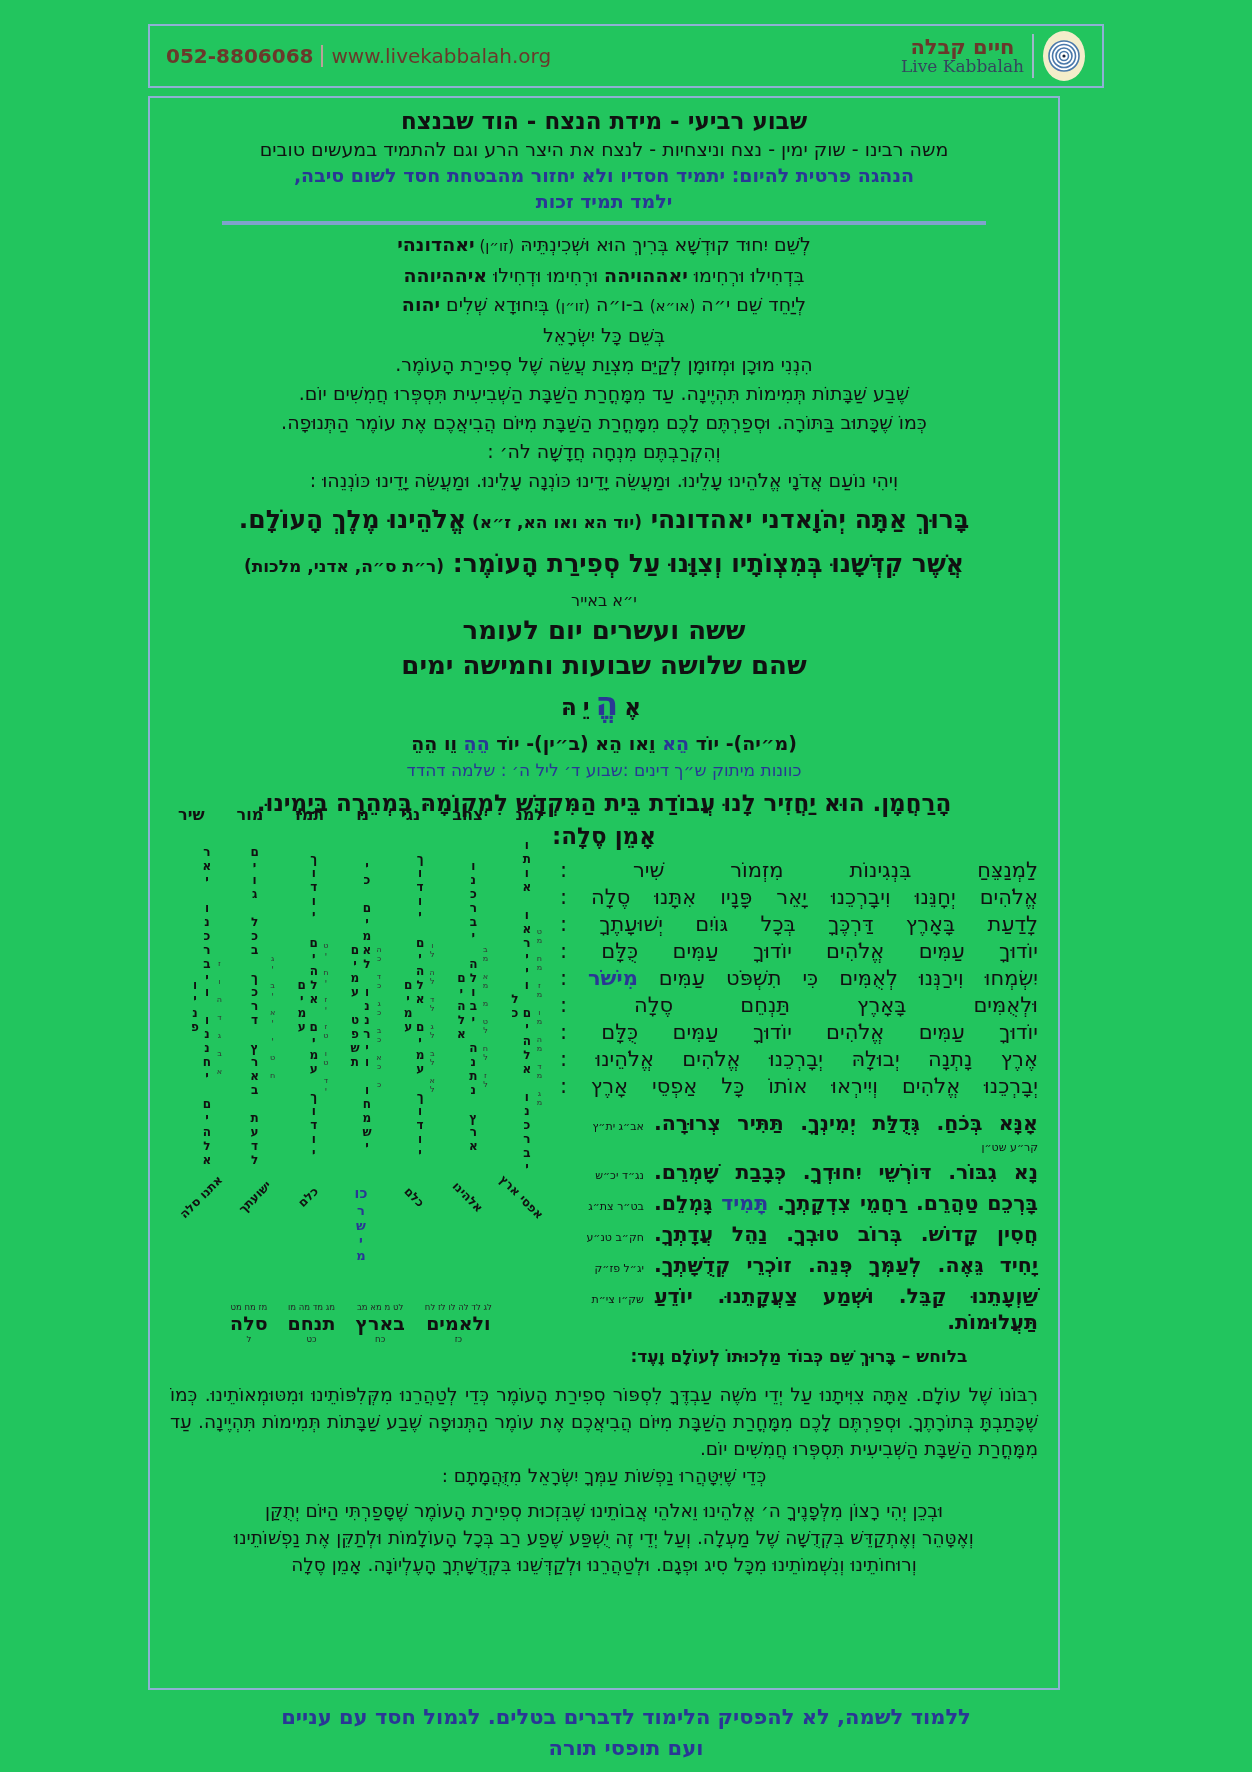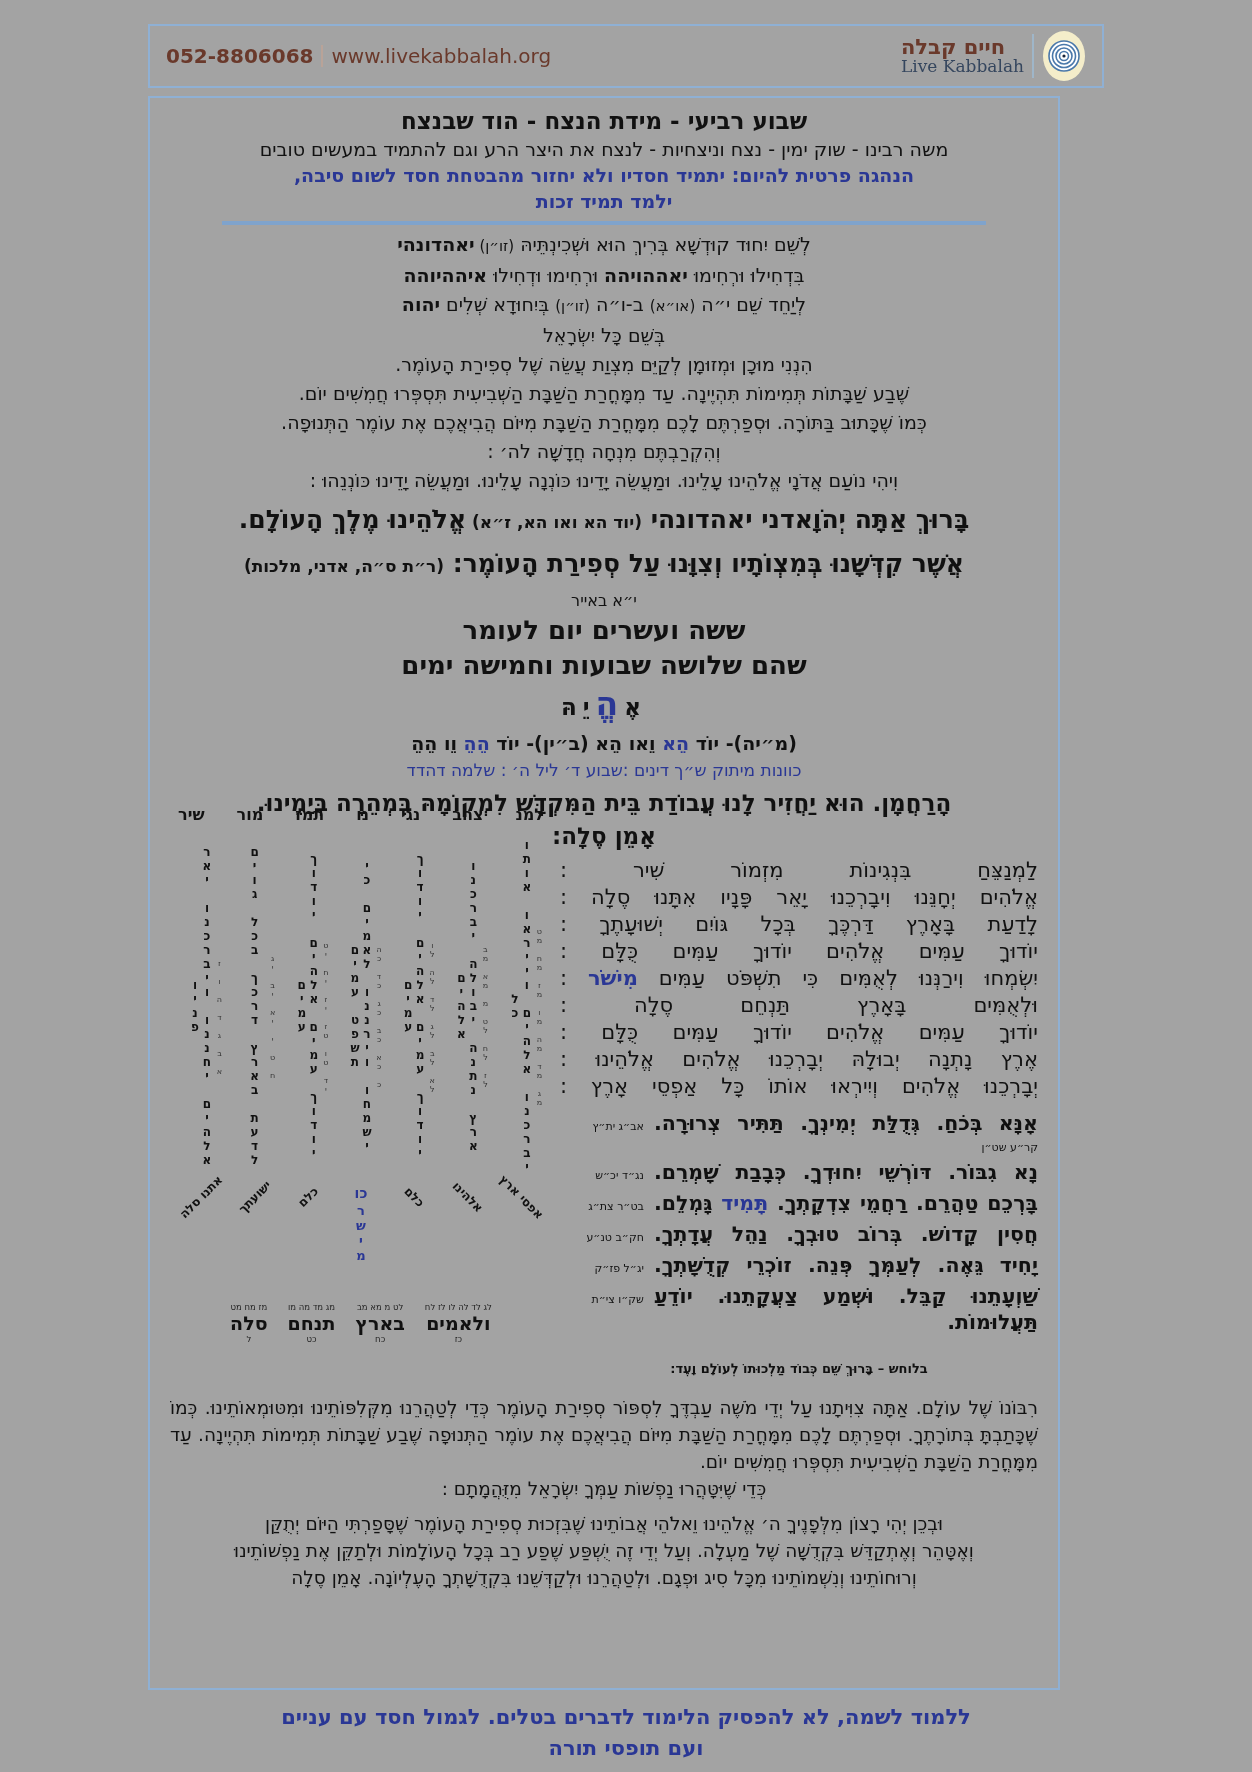--- a/index.html
+++ b/index.html
@@ -1,26 +1,26 @@
 <!DOCTYPE html>
 <html lang="he"><head>
 <meta charset="utf-8">
 <style>
   html,body{margin:0;padding:0;background:#ffffff;}
   body{width:1252px;height:1772px;font-family:"DejaVu Sans",sans-serif;color:#111;position:relative;}
-  .page{position:absolute;inset:0;background:#a3a3a3;}
+  .page{position:absolute;inset:0;background:#22c55e;}
 
   
   .header-box{position:absolute;left:148px;top:24px;width:956px;height:64px;border:2px solid #8fb0d4;
     box-sizing:border-box;display:flex;align-items:center;justify-content:space-between;direction:ltr;padding:0 16px;}
   .contact{display:flex;align-items:center;gap:8px;color:#6a392b;font-size:20px;}
   .contact .phone{font-weight:bold;}
   .contact .sep{width:2px;height:22px;background:#b9a398;}
   .logo{display:flex;align-items:center;gap:8px;}
-  .logo-text{text-align:left;line-height:1.05;}
+  .logo-text{text-align:center;line-height:1.05;}
   .logo-he{color:#6a392b;font-weight:bold;font-size:21px;}
   .logo-en{color:#35465e;font-family:"DejaVu Serif",serif;font-size:17px;}
   .logo-sep{width:2px;height:44px;background:#9fb6c9;}
 
   
   .main-box{position:absolute;left:148px;top:96px;width:912px;height:1594px;border:2px solid #8fb0d4;
     box-sizing:border-box;padding:8px 20px;text-align:center;direction:rtl;overflow:hidden;}
   .title{font-size:23px;font-weight:bold;line-height:30px;}
   .subtitle{font-size:19px;line-height:26px;}
   .guidance{font-size:19px;font-weight:bold;line-height:26px;color:#2a3795;}
@@ -45,21 +45,21 @@
 
   
   .psalm-section{display:flex;direction:rtl;margin-top:4px;align-items:flex-start;}
   .right-col{width:56%;box-sizing:border-box;padding-left:8px;}
   .psalm-line{font-size:21px;line-height:27px;text-align:justify;text-align-last:justify;direction:rtl;}
   .psalm-line .hl,.ana-text .hl{color:#2a3795;font-weight:bold;}
   .ana-block{margin-top:10px;}
   .ana-row{display:flex;direction:rtl;align-items:baseline;gap:10px;margin-top:5px;}
   .ana-text{flex:1;font-size:20.5px;font-weight:bold;line-height:26px;text-align:justify;text-align-last:justify;}
   .ana-acronym{width:84px;font-size:11px;font-weight:normal;text-align:right;white-space:nowrap;}
-  .whisper{font-size:13px;font-weight:bold;line-height:30px;margin-top:19px;text-align:center;}
+  .whisper{font-size:17px;font-weight:bold;line-height:30px;margin-top:6px;text-align:center;}
 
   .menorah{width:44%;position:relative;margin-top:-52px;height:545px;box-sizing:border-box;}
   .menorah-top{display:flex;direction:rtl;justify-content:space-between;font-weight:bold;font-size:16px;padding:0 8px;}
   .branches{display:flex;direction:rtl;justify-content:space-between;margin-top:2px;padding:0 4px;}
   .branch{width:54px;display:flex;flex-direction:column;align-items:center;position:relative;}
   .branch-main{writing-mode:vertical-rl;text-orientation:upright;font-weight:bold;font-size:12px;height:360px;line-height:1;}
   .branch-nums{position:absolute;top:26px;right:4px;writing-mode:vertical-rl;text-orientation:upright;font-size:8px;color:#333;height:330px;}
   .branch-tail{font-weight:bold;font-size:12px;margin-top:4px;white-space:nowrap;}
   .stem-hl{writing-mode:vertical-rl;text-orientation:upright;color:#2a3795;font-weight:bold;font-size:13px;margin-top:2px;}
   .stem-num{color:#2a3795;font-weight:bold;font-size:14px;line-height:15px;}

